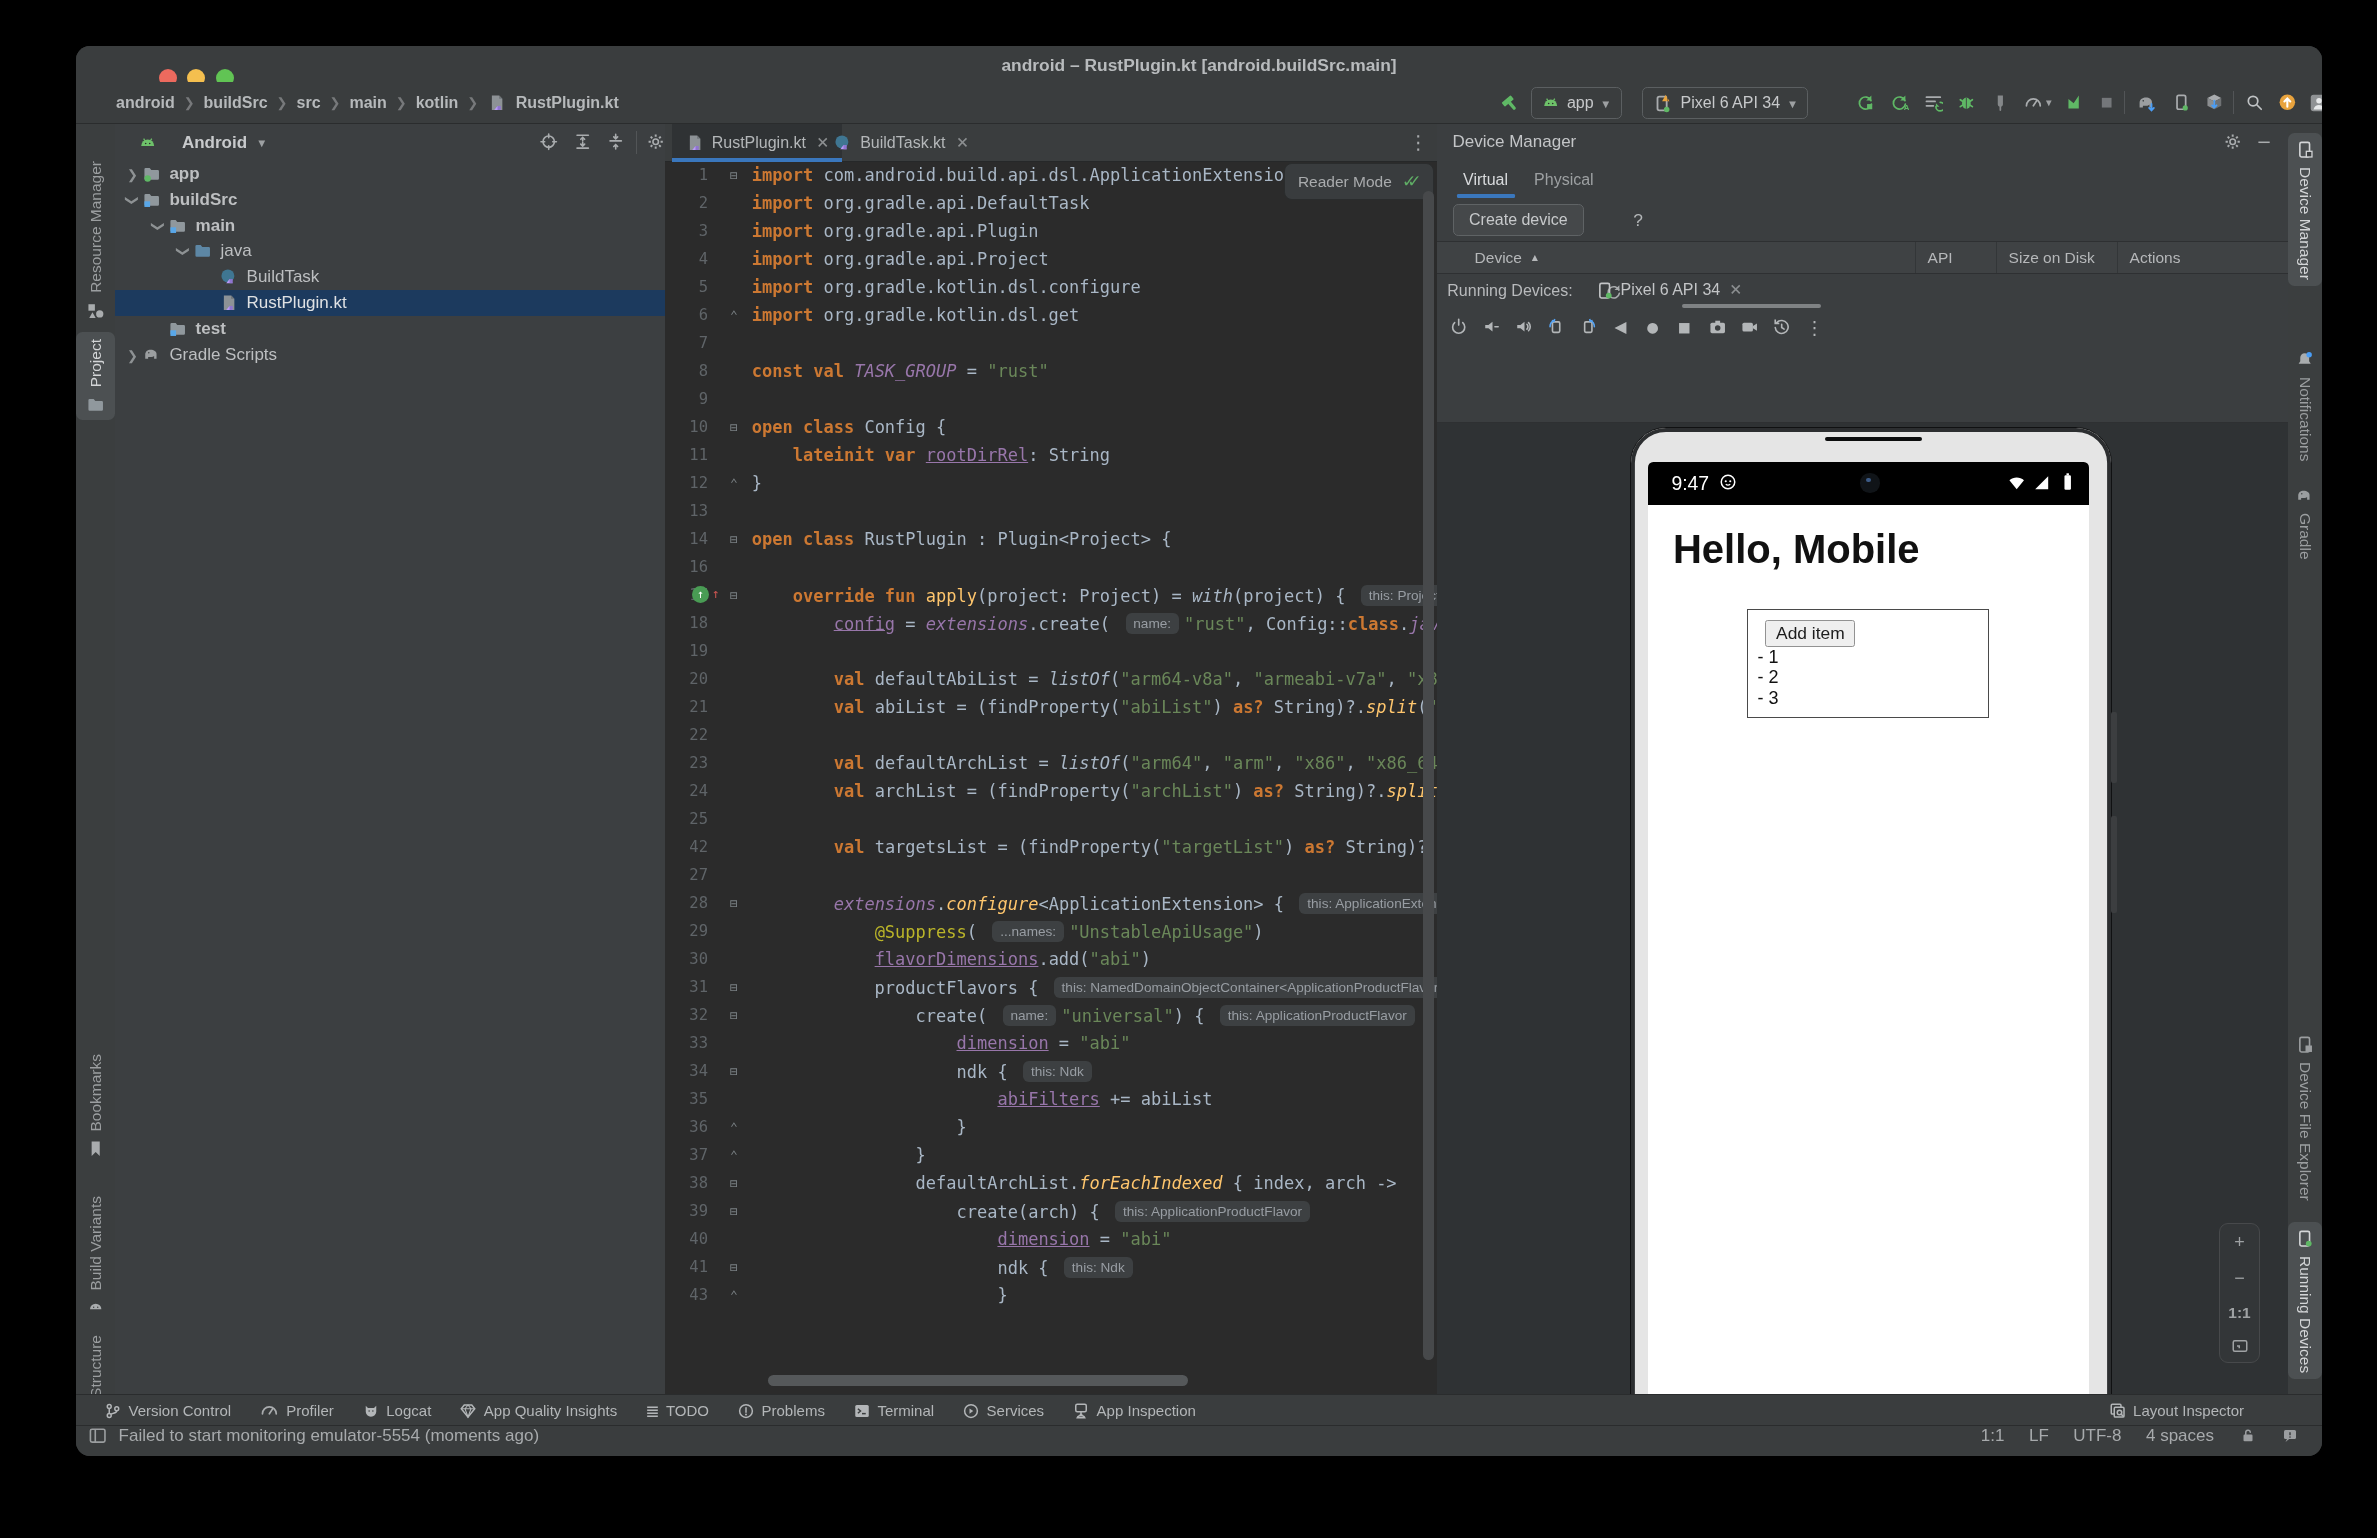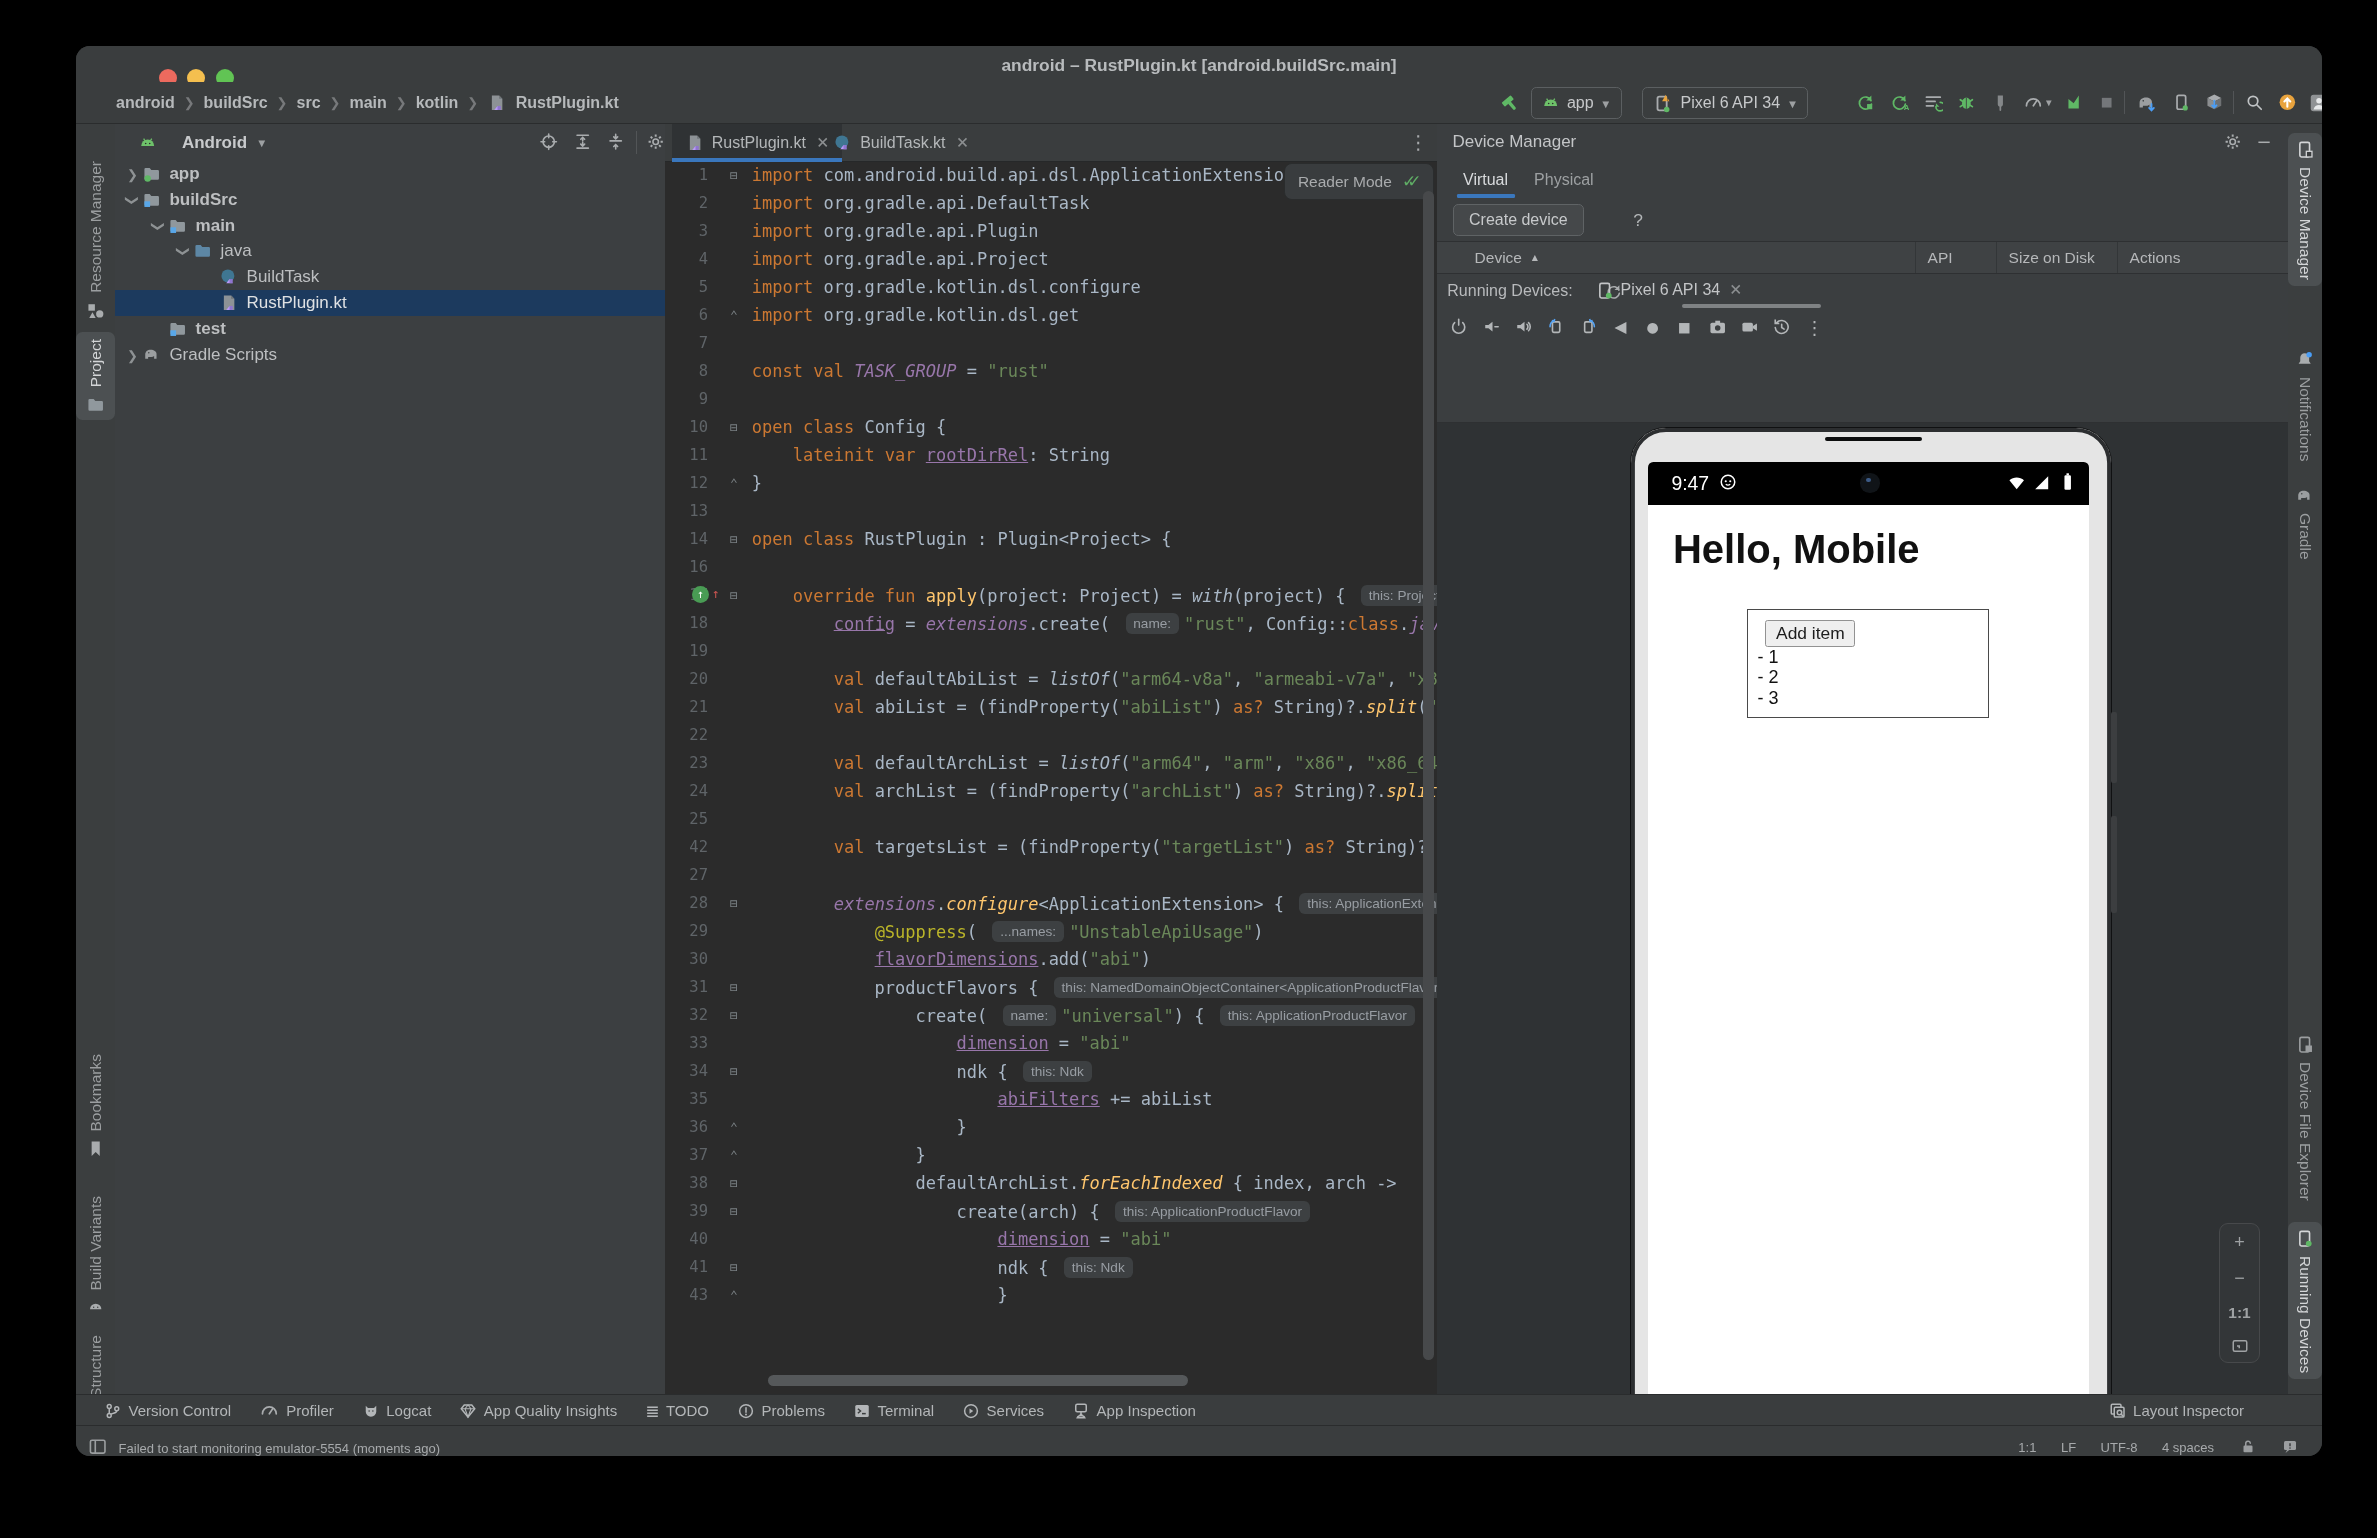--- a/index.html
+++ b/index.html
@@ -41,21 +41,21 @@
   .etab.active{background:#2f3234;}
   .etab.active:after{content:"";position:absolute;left:0;right:0;bottom:-0.6px;height:3.9px;background:#3a77bd;}
   .tab-x{color:#8b8e90;font-size:15.5px;margin-left:2.6px;}
   #tab-kebab{position:absolute;right:9px;top:6.5px;color:#a6a9ab;font-size:19.4px;}
   #code-pane{position:absolute;left:0;top:37px;right:0;bottom:0;overflow:hidden;
     font-family:"DejaVu Sans Mono","Liberation Mono",monospace;font-size:17px;}
   .code-line{position:relative;height:28px;display:flex;align-items:center;white-space:pre;}
   .lnum{width:43px;text-align:right;padding-right:7.8px;color:#5f6468;font-size:15.5px;flex:none;}
   .fold{width:36px;text-align:center;color:#7a8084;font-size:13px;flex:none;}
   .codetxt{flex:none;}
-  .k{color:#cc7832;} .s{color:#6a8759;} .p{color:#a9b7c6;} .pr{color:#9876aa;text-decoration:underline;}
+  .k{color:#cc7832;font-weight:bold;} .s{color:#6a8759;} .p{color:#a9b7c6;} .pr{color:#9876aa;text-decoration:underline;}
   .pru{color:#9876aa;text-decoration:underline;} .pri{color:#9876aa;font-style:italic;}
   .it{color:#a9b7c6;font-style:italic;} .ity{color:#ffc66d;font-style:italic;}
   .itp{color:#9876aa;font-style:italic;} .fn{color:#ffc66d;} .ann{color:#bbb529;}
   .ch{display:inline-block;background:#3d4042;color:#989da3;border-radius:5.8px;padding:0 7.8px;margin:0 5.2px;
      font-family:"Liberation Sans",sans-serif;font-size:13.6px;line-height:21px;vertical-align:1.9px;}
   .ovr{position:absolute;left:27px;top:5.2px;width:17px;height:17px;border-radius:50%;background:#499c54;color:#fff;
      font-size:11.6px;text-align:center;line-height:17px;}
   .ovr2{position:absolute;left:47px;top:5.2px;color:#c75450;font-size:13px;}
   #reader{position:absolute;right:2.6px;top:39px;height:35px;background:#393c3e;border:0.6px solid #2a2c2d;border-radius:7.8px;
      display:flex;align-items:center;gap:10.3px;padding:0 13px;color:#a9abad;font-size:15.5px;}
@@ -94,21 +94,21 @@
      font-size:17.4px;color:#1d1d1d;padding:1.9px 9.7px;}
   .app-item{position:absolute;left:9px;font-size:18px;color:#111;}
   #zoompill{position:absolute;right:28px;bottom:32px;width:39px;height:138px;border:1.3px solid #47494b;border-radius:9px;
      background:#333638;display:flex;flex-direction:column;align-items:center;justify-content:space-around;color:#9fa2a4;font-size:18px;}
   
   #toolwbar{position:absolute;left:0;bottom:30px;width:100%;height:31px;background:#3a3d3e;border-top:0.6px solid #2a2c2d;
      display:flex;align-items:center;color:#b3b6b8;font-size:15px;}
   .twb-item{display:flex;align-items:center;gap:6.5px;margin-left:28px;}
   #twb-right{position:absolute;right:78px;display:flex;align-items:center;gap:6.5px;}
   #statusbar{position:absolute;left:0;bottom:0;width:100%;height:30px;background:#3a3d3e;border-top:0.6px solid #2a2c2d;
-     display:flex;align-items:flex-end;color:#a7aaac;font-size:13px;}
+     display:flex;align-items:flex-start;color:#a7aaac;font-size:17px;}
   #status-right{position:absolute;right:23px;display:flex;align-items:center;gap:24.5px;}
   .ci{font-family:"DejaVu Sans",sans-serif;font-style:normal;}
   svg{display:block;}
 </style>
 </head>
 <body>
 
 <div id="win">
 
   <div id="titlebar">

